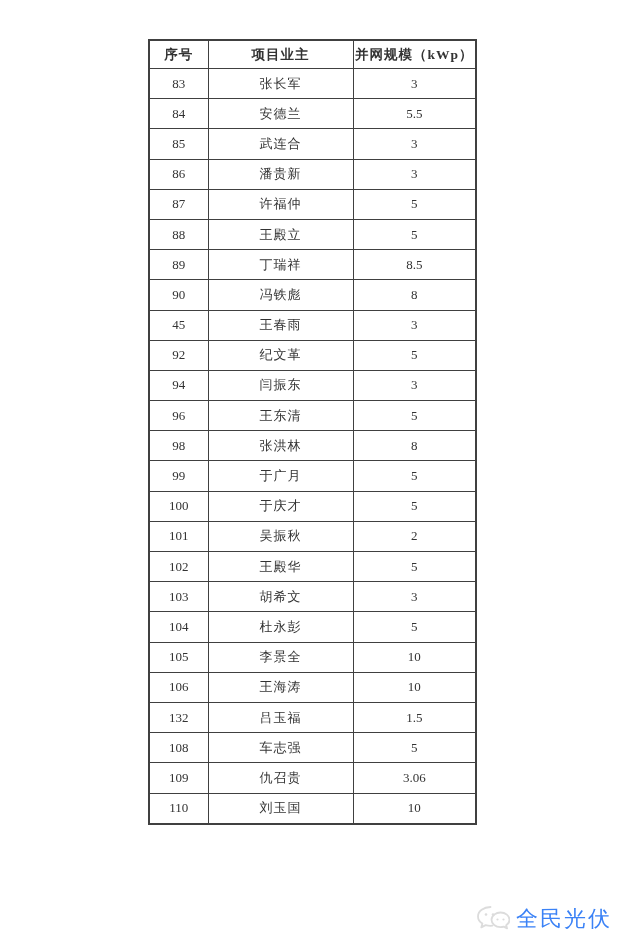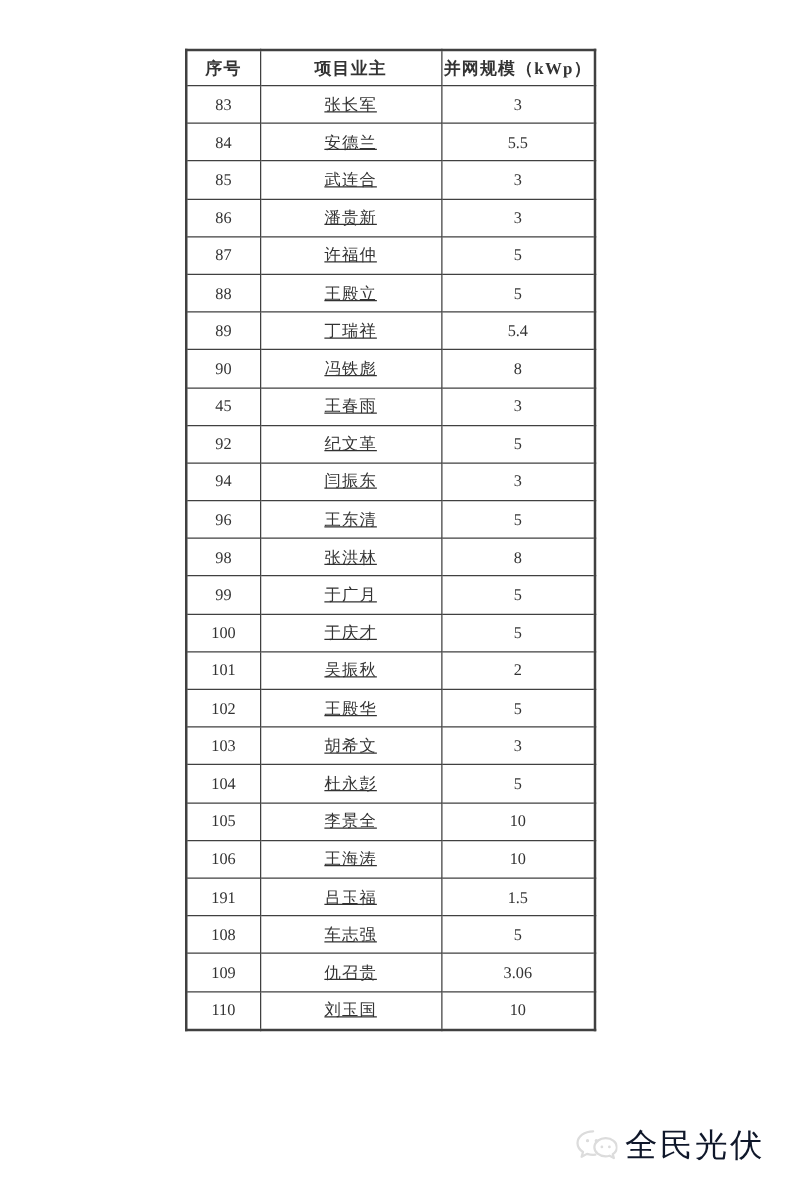--- a/index.html
+++ b/index.html
@@ -42,31 +42,30 @@
     font-weight: bold;
     font-size: 13.5px;
     letter-spacing: 1px;
   }
   table.data-table td {
     height: 29.2px;
     font-weight: normal;
   }
   td[data-name="owner-cell"] {
     letter-spacing: 1px;
-    text-decoration: underline;
   }
   .watermark {
     position: absolute;
     right: 18px;
     bottom: 14px;
     display: flex;
     align-items: center;
     gap: 6px;
-    color: #0f172a;
-    font-size: 26px;
+    color: #3b82f6;
+    font-size: 22px;
     letter-spacing: 2px;
     font-family: Liberation Serif, serif;
     user-select: none;
   }
   .wm-icon {
     display: inline-flex;
     align-items: center;
   }
 </style>
 </head>
@@ -114,21 +113,21 @@
           <td data-name="capacity-cell">5</td>
         </tr>
         <tr data-name="table-row">
           <td data-name="serial-cell">88</td>
           <td data-name="owner-cell">王殿立</td>
           <td data-name="capacity-cell">5</td>
         </tr>
         <tr data-name="table-row">
           <td data-name="serial-cell">89</td>
           <td data-name="owner-cell">丁瑞祥</td>
-          <td data-name="capacity-cell">5.4</td>
+          <td data-name="capacity-cell">8.5</td>
         </tr>
         <tr data-name="table-row">
           <td data-name="serial-cell">90</td>
           <td data-name="owner-cell">冯铁彪</td>
           <td data-name="capacity-cell">8</td>
         </tr>
         <tr data-name="table-row">
           <td data-name="serial-cell">45</td>
           <td data-name="owner-cell">王春雨</td>
           <td data-name="capacity-cell">3</td>
@@ -187,21 +186,21 @@
           <td data-name="serial-cell">105</td>
           <td data-name="owner-cell">李景全</td>
           <td data-name="capacity-cell">10</td>
         </tr>
         <tr data-name="table-row">
           <td data-name="serial-cell">106</td>
           <td data-name="owner-cell">王海涛</td>
           <td data-name="capacity-cell">10</td>
         </tr>
         <tr data-name="table-row">
-          <td data-name="serial-cell">191</td>
+          <td data-name="serial-cell">132</td>
           <td data-name="owner-cell">吕玉福</td>
           <td data-name="capacity-cell">1.5</td>
         </tr>
         <tr data-name="table-row">
           <td data-name="serial-cell">108</td>
           <td data-name="owner-cell">车志强</td>
           <td data-name="capacity-cell">5</td>
         </tr>
         <tr data-name="table-row">
           <td data-name="serial-cell">109</td>

